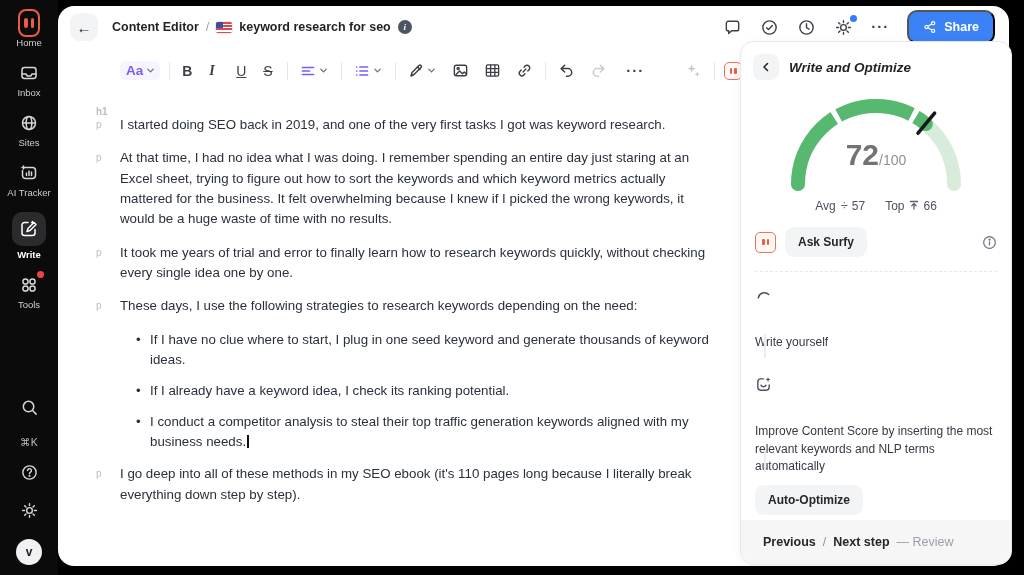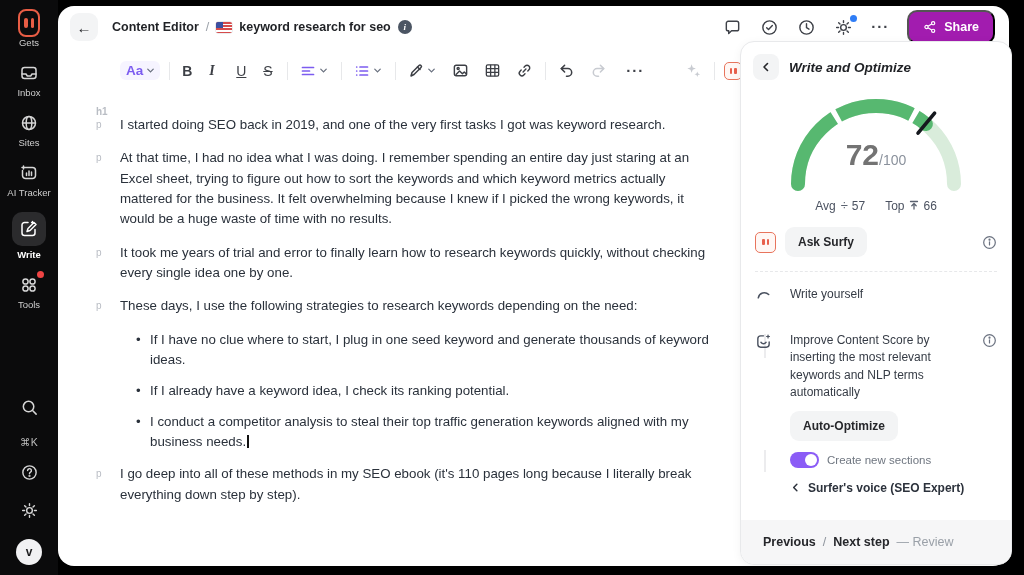--- a/index.html
+++ b/index.html
@@ -28,21 +28,21 @@
   .back-btn { width:28px; height:28px; border-radius:9px; background:#f3f4f5; display:flex; align-items:center; justify-content:center; color:#26272b; font-size:15px; cursor:pointer; }
   .crumb { display:flex; align-items:center; gap:7px; margin-left:14px; font-size:12.5px; font-weight:700; color:#1f2125; }
   .crumb .sep { color:#9aa0a8; font-weight:400; }
   .flag { width:16px; height:11px; border-radius:2px; position:relative; overflow:hidden; background:repeating-linear-gradient(#d64b4b 0 1.6px,#fff 1.6px 3.2px); box-shadow:0 0 0 .5px #d8dadd; }
   .flag::after { content:""; position:absolute; left:0; top:0; width:7px; height:6px; background:#3b4fa0; }
   .info-dot { width:14px; height:14px; border-radius:50%; background:#4b5563; color:#fff; font-size:9px; font-weight:700; display:flex; align-items:center; justify-content:center; font-family:"Liberation Serif",serif; font-style:italic; }
   .top-actions { margin-left:auto; display:flex; align-items:center; gap:18px; color:#3f4249; }
   .ticon { width:19px; height:19px; position:relative; cursor:pointer; display:flex; align-items:center; justify-content:center; }
   .blue-dot { position:absolute; top:-3px; right:-4px; width:7px; height:7px; border-radius:50%; background:#2f7df6; }
   .dots { font-size:15px; letter-spacing:1px; color:#3f4249; font-weight:700; line-height:10px; }
-  .share-btn { display:flex; align-items:center; gap:7px; background:#a21caf; color:#fff; font-size:12.5px; font-weight:700; border-radius:10px; padding:8px 14px; cursor:pointer; }
+  .share-btn { display:flex; align-items:center; gap:7px; background:#3b82f6; color:#fff; font-size:12.5px; font-weight:700; border-radius:10px; padding:8px 14px; cursor:pointer; }
 
   
   .toolbar { display:flex; align-items:center; gap:9px; padding:12px 0 10px 62px; color:#3c3f45; }
   .tb-sep { width:1px; height:18px; background:#e7e8ea; }
   .tb-btn { display:flex; align-items:center; gap:2px; cursor:pointer; padding:2px 3px; border-radius:6px;justify-content:space-between; }
   .tb-btn svg { display:block; }
   .aa { background:#f6f4ff; color:#7c5cf0; font-size:13.5px; font-weight:600; padding:2px 4px 2px 6px; }
   .fmt { font-size:14px; width:18px; text-align:center; font-weight:600; }
   .fmt.i { font-family:"Liberation Serif",serif; font-style:italic; }
   .fmt.u { text-decoration:underline; font-weight:500; }
@@ -72,21 +72,21 @@
   .score-text { position:absolute; left:0; right:0; top:50px; text-align:center; }
   .score-main { font-size:30px; font-weight:600; color:#737373; }
   .score-max { font-size:14px; color:#8a919c; }
   .bench { display:flex; justify-content:center; gap:20px; font-size:12px; color:#4b5260; margin-top:2px; align-items:center; }
   .bench b { font-weight:400; margin-left:4px; }
   .bench .bi { color:#5b6270; font-size:13px; margin-left:5px; }
   .asksurfy-row { display:flex; align-items:center; gap:9px; padding:14px 14px 0; }
   .pill-btn { background:#f3f4f5; border:none; border-radius:9px; padding:8px 13px; font-size:12px; font-weight:700; color:#26272b; cursor:pointer; font-family:inherit; }
   .info-icon { margin-left:auto; color:#6b7280; cursor:pointer; display:flex; }
   .dashed-div { border-top:1.5px dashed #e7e8ea; margin:14px 14px 12px; }
-  .step { display:flex; gap:15px; padding:2px 14px 0; position:relative; }
+  .step { display:flex; gap:26px; padding:2px 14px 0; position:relative;flex-direction:column; }
   .step .sicon { width:20px; flex:none; color:#4b5260; padding-top:1px; }
   .step .sbody { flex:1; }
   .step .stext { font-size:12px; line-height:1.45; color:#353b45; padding-right:4px; }
   .step .sinfo { flex:none; color:#6b7280; padding-top:1px; }
   .step .pill-btn { margin-top:9px; }
   .connector { position:absolute; left:23px; width:1.5px; background:#ececee; }
   .toggle-row { display:flex; align-items:center; gap:8px; margin-top:11px; }
   .toggle { width:29px; height:16px; border-radius:9px; background:#8b5cf6; position:relative; cursor:pointer; flex:none; }
   .toggle::after { content:""; position:absolute; right:2px; top:2px; width:12px; height:12px; border-radius:50%; background:#fff; }
   .toggle-lbl { font-size:11.5px; color:#6f7680;text-align:right; }
@@ -101,21 +101,21 @@
 
 <nav class="sidebar">
   <div class="side-nav">
     <div class="side-item">
       <span class="ic">
           <span class="brand-logo">
             <i></i>
             <i></i>
           </span>
         </span>
-      <span class="lbl">Gets</span>
+      <span class="lbl">Home</span>
     </div>
     <div class="side-item">
       <span class="ic">
         <svg width="20" height="20" viewBox="0 0 20 20" fill="none" stroke="currentColor" stroke-width="1.5" stroke-linecap="round" stroke-linejoin="round">
             <rect x="3" y="4.5" width="14" height="11" rx="2.5"></rect>
             <path d="M3 11h4l1.3 2h3.4L13 11h4"></path>
           </svg>
       </span>
       <span class="lbl">Inbox</span>
     </div>

